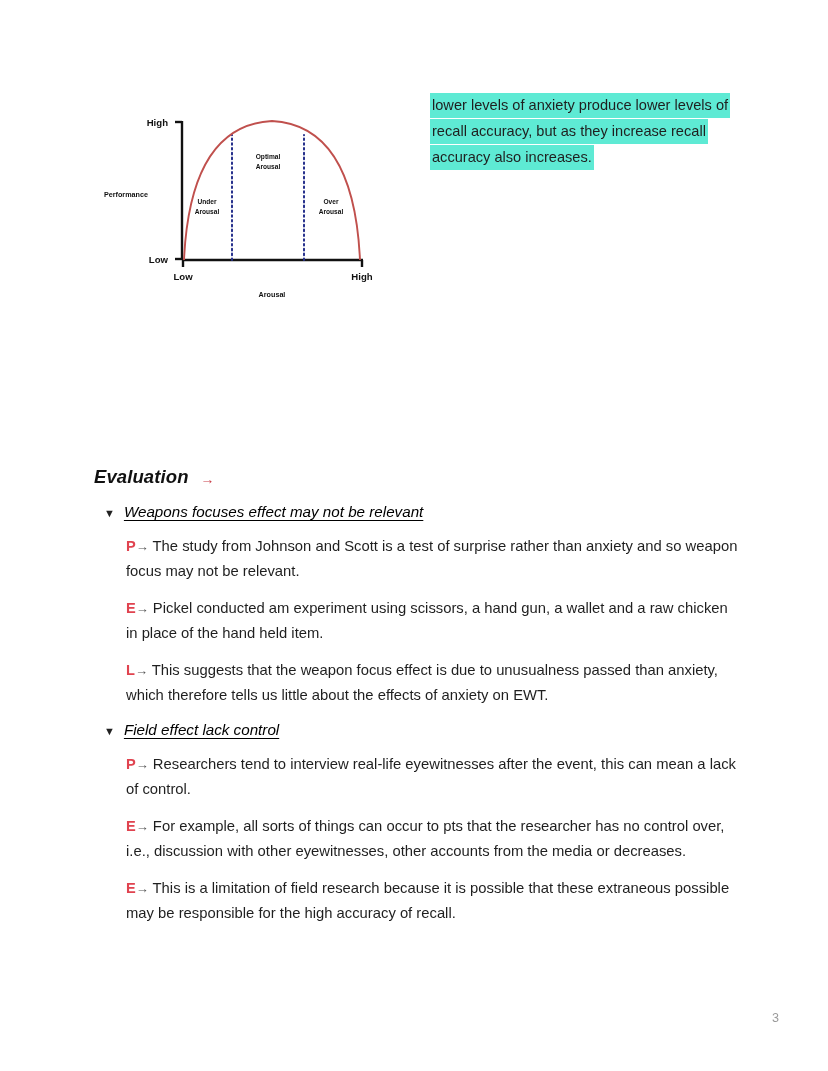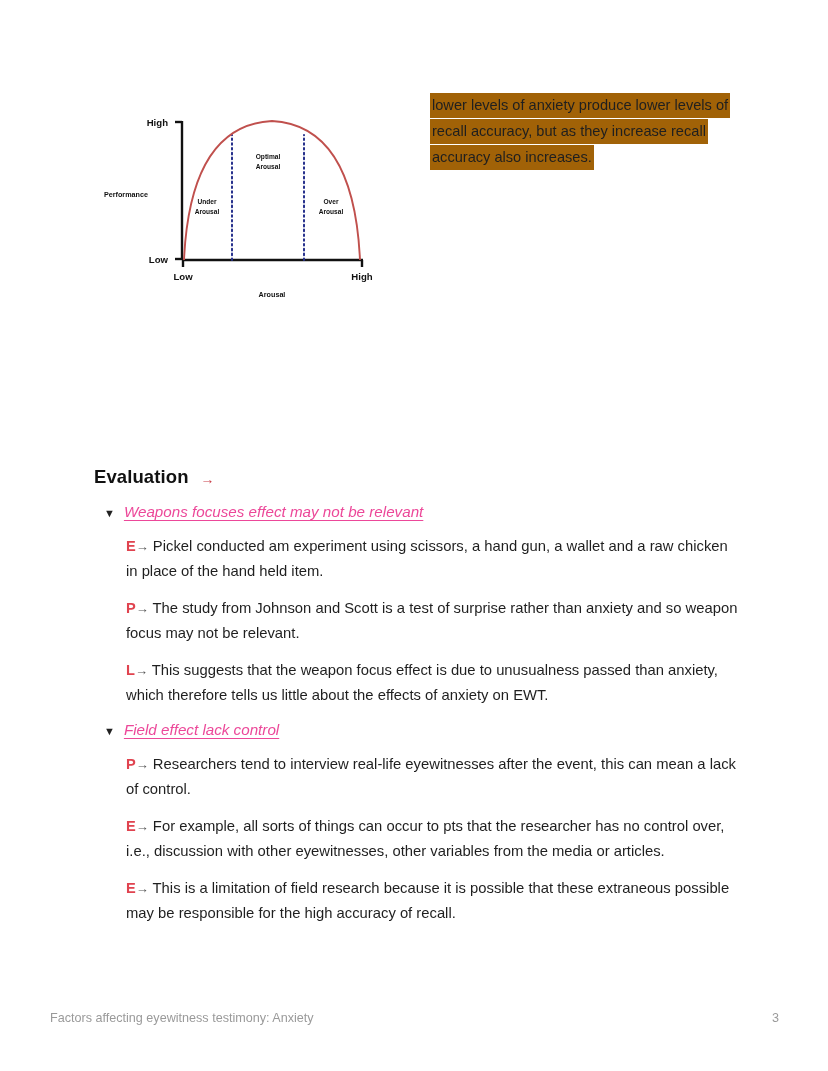--- a/index.html
+++ b/index.html
@@ -36,21 +36,21 @@
   .chart-svg { display: block; }
 
   
   .notes-column {
     position: absolute;
     left: 430px;
     top: 92px;
     width: 305px;
   }
   .note-highlight {
-    background: #a16207;
+    background: #5eead4;
     font-size: 14.6px;
     line-height: 26px;
     color: #1f1f1f;
     padding: 4px 2px 5px 2px;
     box-decoration-break: clone;
   }
   .note-plain {
     margin-top: 15px;
     font-size: 14.6px;
     line-height: 26px;
@@ -71,20 +71,21 @@
   }
   .eval-heading {
     font-size: 18.5px;
     font-weight: bold;
     color: #111111;
     letter-spacing: 0.1px;
     margin: 0 0 14px 0;
     display: flex;
     align-items: flex-end;
     gap: 12px;
+    font-style: italic;
   }
   .eval-heading .head-arrow {
     font-size: 14px;
     font-weight: normal;
     color: #c9404a;
     position: relative;
     top: -1px;
   }
 
   .sub-head {
@@ -97,21 +98,21 @@
   .tri-bullet {
     font-size: 11px;
     color: #222;
     line-height: 20px;
     position: relative;
     top: 1px;
   }
   .sub-head-text {
     font-size: 15.2px;
     font-style: italic;
-    color: #ec4899;
+    color: #000000;
     text-decoration: underline;
     text-underline-offset: 3px;
     line-height: 20px;
   }
 
   .pel {
     margin: 0 0 12px 0;
     padding-left: 32px;
     font-size: 14.8px;
     line-height: 25px;
@@ -224,27 +225,27 @@
     <span class="head-arrow">→</span>
   </h1>
 
   <div>
     <div class="sub-head">
       <span class="tri-bullet">▼</span>
       <span class="sub-head-text">Weapons focuses effect may not be relevant</span>
     </div>
 
     <p class="pel">
+      <span class="pel-tag">P</span><span class="pel-arrow">→</span>
+      <span>The study from Johnson and Scott is a test of surprise rather than anxiety and so weapon focus may not be relevant.</span>
+    </p>
+
+    <p class="pel">
       <span class="pel-tag">E</span><span class="pel-arrow">→</span>
       <span>Pickel conducted am experiment using scissors, a hand gun, a wallet and a raw chicken in place of the hand held item.</span>
-    </p>
-
-    <p class="pel">
-      <span class="pel-tag">P</span><span class="pel-arrow">→</span>
-      <span>The study from Johnson and Scott is a test of surprise rather than anxiety and so weapon focus may not be relevant.</span>
     </p>
 
 
     <p class="pel">
       <span class="pel-tag">L</span><span class="pel-arrow">→</span>
       <span>This suggests that the weapon focus effect is due to unusualness passed than anxiety, which therefore tells us little about the effects of anxiety on EWT.</span>
     </p>
   </div>
 
   <div>
@@ -253,26 +254,25 @@
       <span class="sub-head-text">Field effect lack control</span>
     </div>
 
     <p class="pel">
       <span class="pel-tag">P</span><span class="pel-arrow">→</span>
       <span>Researchers tend to interview real-life eyewitnesses after the event, this can mean a lack of control.</span>
     </p>
 
     <p class="pel">
       <span class="pel-tag">E</span><span class="pel-arrow">→</span>
-      <span>For example, all sorts of things can occur to pts that the researcher has no control over, i.e., discussion with other eyewitnesses, other variables from the media or articles.</span>
+      <span>For example, all sorts of things can occur to pts that the researcher has no control over, i.e., discussion with other eyewitnesses, other accounts from the media or decreases.</span>
     </p>
 
     <p class="pel">
       <span class="pel-tag">E</span><span class="pel-arrow">→</span>
       <span>This is a limitation of field research because it is possible that these extraneous possible may be responsible for the high accuracy of recall.</span>
     </p>
   </div>
 </div>
 
 <div class="footer">
-  <span class="footer-left">Factors affecting eyewitness testimony: Anxiety</span>
   <span class="footer-right">3</span>
 </div>
 
 </body></html>

